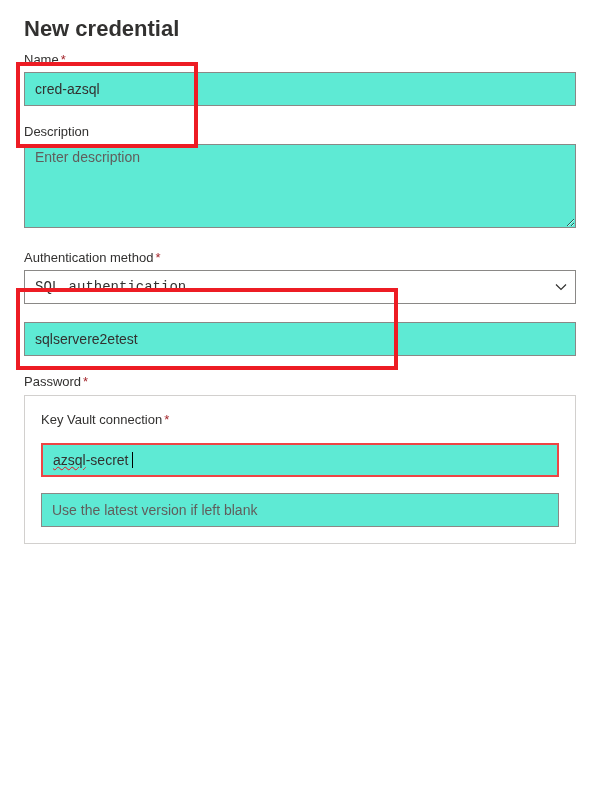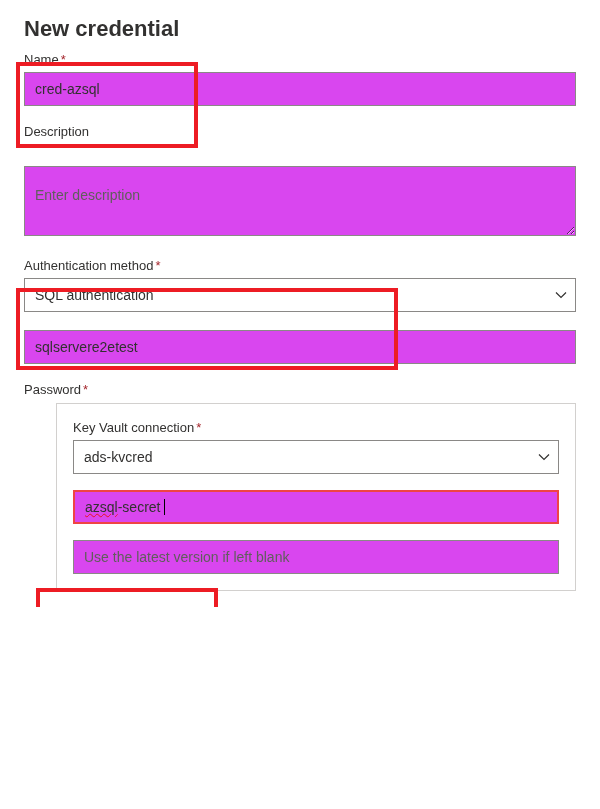--- a/index.html
+++ b/index.html
@@ -28,36 +28,36 @@
     .req {
       color: #a4262c;
       margin-left: 2px;
     }
     .text-input {
       width: 100%;
       height: 34px;
       padding: 6px 10px;
       font-size: 14px;
       border: 1px solid #8a8886;
-      background: #d946ef;
+      background: #5eead4;
       color: #323130;
       font-family: inherit;
     }
     .text-input::placeholder {
       color: #605e5c;
     }
     textarea.text-input {
-      height: 70px;
+      height: 84px;
       resize: both;
-      padding: 20px 10px;
-      margin-top: 22px;
+      padding: 4px 10px;
     }
     .select-wrap {
       position: relative;
       width: 100%;
+      font-family: Liberation Mono, monospace;
     }
     .select-input {
       width: 100%;
       height: 34px;
       padding: 6px 28px 6px 10px;
       font-size: 14px;
       border: 1px solid #8a8886;
       background: #fff;
       color: #323130;
       font-family: inherit;
@@ -69,21 +69,20 @@
       right: 8px;
       top: 50%;
       transform: translateY(-50%);
       pointer-events: none;
     }
     .chevron svg { display: block; }
     .panel {
       border: 1px solid #d2d0ce;
       padding: 16px 16px 10px 16px;
       margin-top: 6px;
-      margin-left: 32px;
     }
     .panel .field { margin-bottom: 16px; }
     .panel .field:last-child { margin-bottom: 6px; }
     .highlight {
       position: absolute;
       border: 4px solid #ed1c24;
       pointer-events: none;
     }
     .focused {
       border: 2px solid #ef4444;
@@ -140,28 +139,20 @@
   <div class="field" style="margin-bottom:0;">
     <label class="field-label">
       <span>Password</span><span class="req">*</span>
     </label>
     <div class="panel">
 
       <div class="field">
         <label class="field-label">
           <span>Key Vault connection</span><span class="req">*</span>
         </label>
-        <div class="select-wrap">
-          <input type="text" class="select-input" readonly="" value="ads-kvcred" style="">
-          <span class="chevron">
-            <svg width="14" height="14" viewBox="0 0 14 14">
-                <path d="M2 4.5 L7 9.5 L12 4.5" stroke="#323130" stroke-width="1.2" fill="none"></path>
-              </svg>
-          </span>
-        </div>
       </div>
 
       <div class="field">
         <div class="text-input focused" style="display:flex;align-items:center;height:34px;">
           <span class="spellcheck">azsql</span>
             <span>-secret</span>
             <span class="caret">&nbsp;</span>
         </div>
       </div>
 

